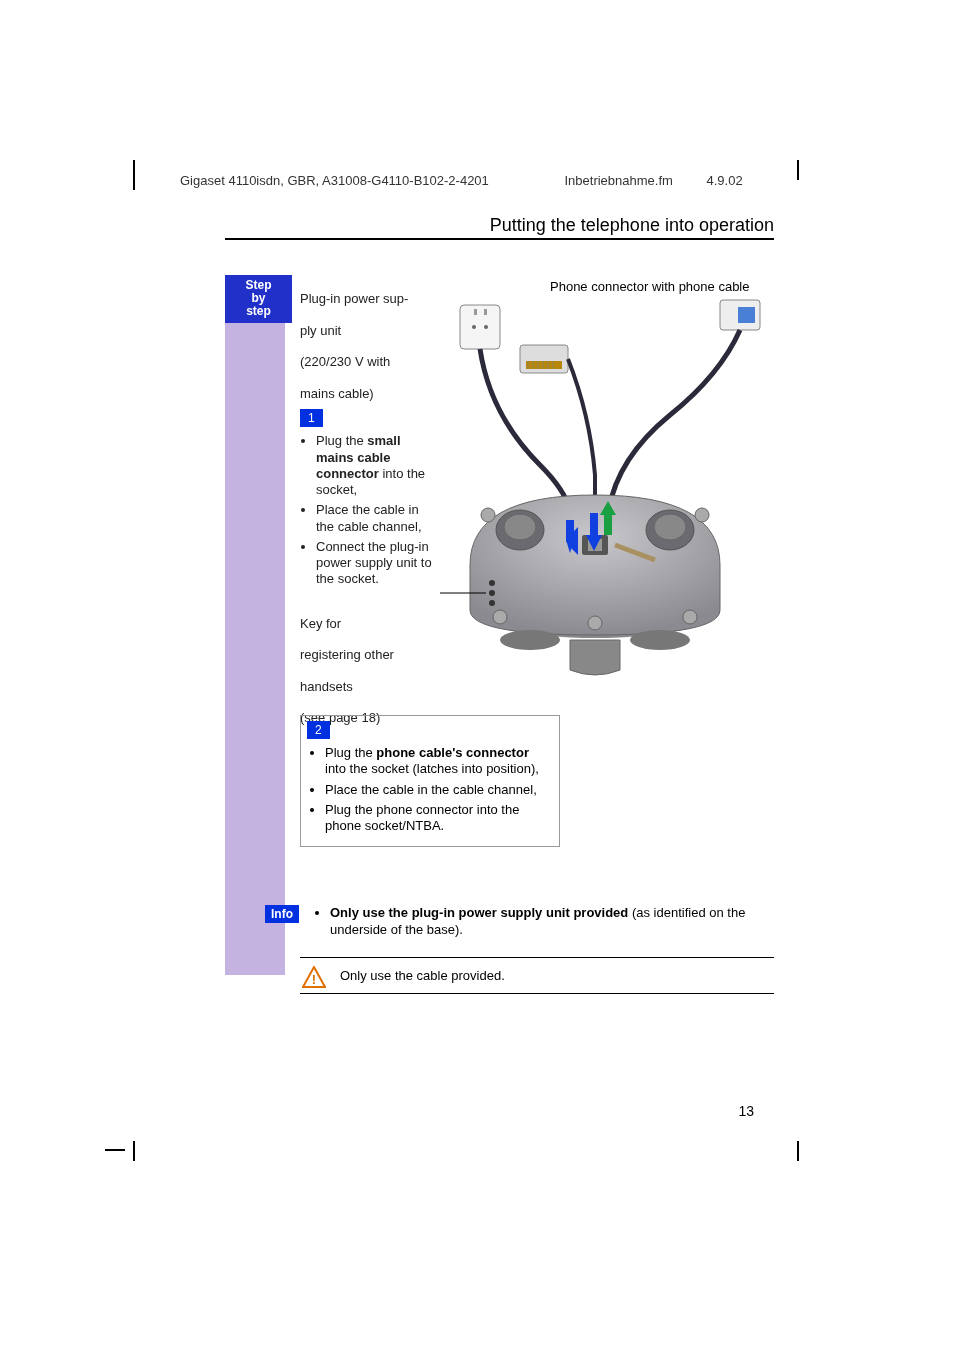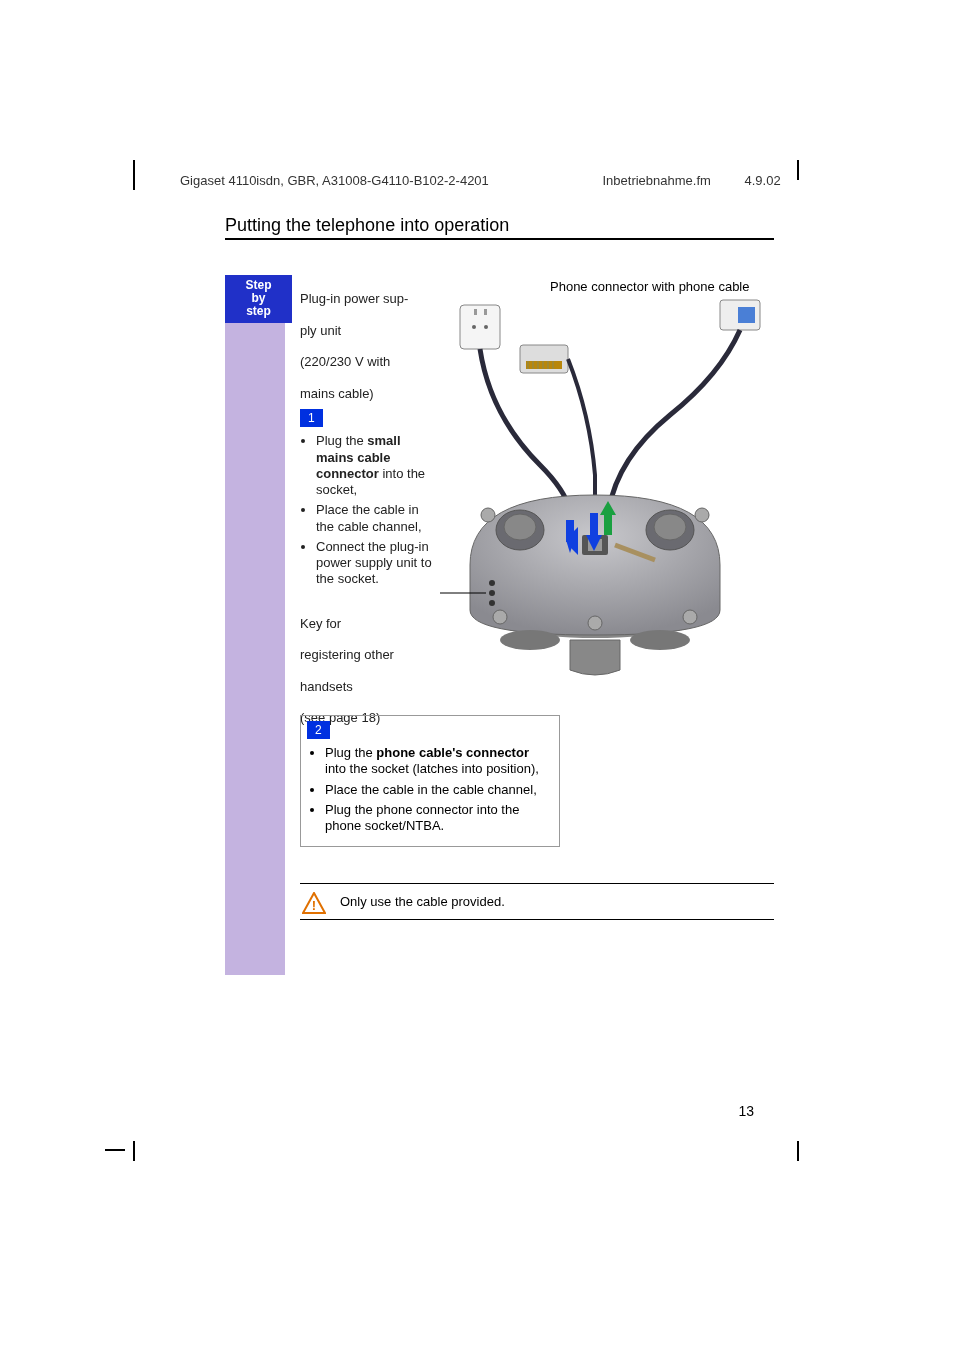--- a/index.html
+++ b/index.html
@@ -27,30 +27,30 @@
   .crop-br { bottom: 200px; right: 155px; }
   .crop-br::after { content:''; position:absolute; right:0; bottom:-10px; width:2px; height:20px; background:#000; }
 
   .header-line {
     position: absolute;
     top: 173px;
     left: 180px;
     font-size: 13px;
     color: #333;
   }
-  .header-line .mid { margin-left: 110px; }
+  .header-line .mid { margin-left: 72px; }
   .header-line .date { margin-left: 30px; }
 
   .section-title-bar {
     position: absolute;
     top: 215px;
     left: 225px;
     right: 180px;
     border-bottom: 2px solid #000;
-    text-align: left;
+    text-align: right;
     font-size: 18px;
     padding-bottom: 2px;
   }
 
   .sidebar {
     position: absolute;
     top: 275px;
     left: 225px;
     width: 60px;
     height: 700px;
@@ -310,20 +310,26 @@
     <div class="box2">
       <div class="num-badge">2</div>
       <ul>
         <li><span>Plug the </span><b>phone cable's connector</b><span> into the socket (latches into position),</span></li>
         <li>Place the cable in the cable channel,</li>
         <li>Plug the phone connector into the phone socket/NTBA.</li>
       </ul>
     </div>
   </div>
 
+  <div class="info-row">
+    <div class="info-badge">Info</div>
+    <ul>
+      <li><b>Only use the plug-in power supply unit provided</b><span> (as identified on the underside of the base).</span></li>
+    </ul>
+  </div>
 
   <div class="warn-block">
     <svg class="warn-icon" width="24" height="22">
       <polygon points="12,1 23,21 1,21" fill="none" stroke="#e07000" stroke-width="2"></polygon>
       <text x="12" y="18" text-anchor="middle" font-size="13" fill="#e07000" font-weight="bold">!</text>
     </svg>
     <span>Only use the cable provided.</span>
   </div>
 </div>
 

